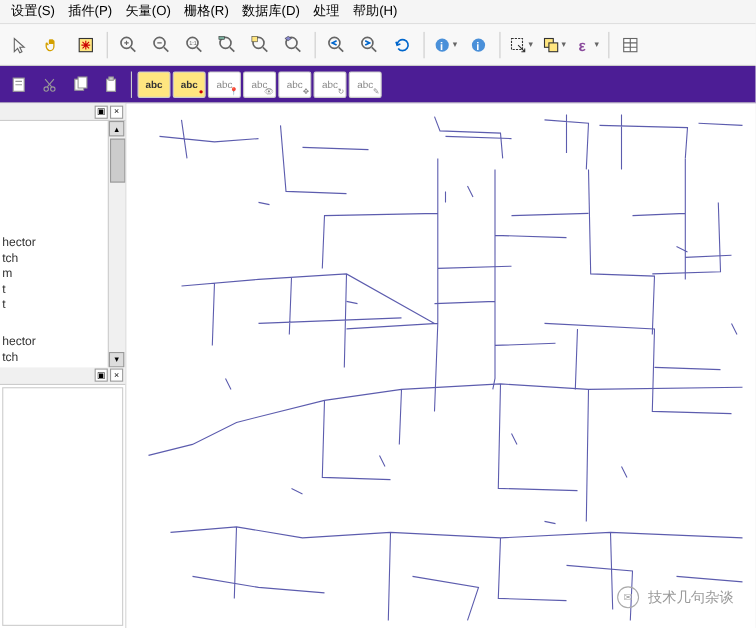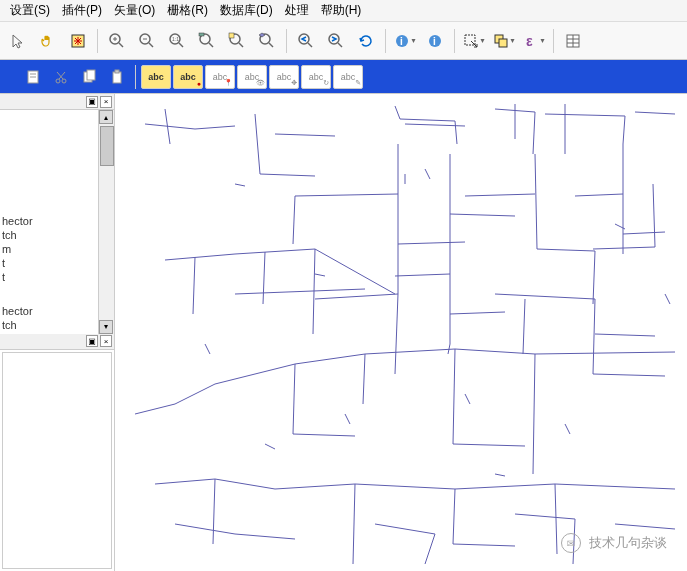--- a/index.html
+++ b/index.html
@@ -2,21 +2,21 @@
 <html><head>
   <meta charset="utf-8">
   <style>
     * { box-sizing: border-box; margin: 0; padding: 0; }
     body { font-family: "Microsoft YaHei", Arial, sans-serif; font-size: 12px; background: #f0f0f0; width: 687px; height: 571px; overflow: hidden; }
     
     .menubar { background: #f5f5f5; height: 22px; border-bottom: 1px solid #ddd; display: flex; align-items: flex-end; padding: 0 4px; }
     .menu-item { padding: 2px 6px; cursor: pointer; }
     
     .toolbar { background: #f8f8f8; height: 38px; border-bottom: 1px solid #ccc; display: flex; align-items: center; padding: 2px 4px; gap: 2px; }
-    .toolbar2 { background: #1d4ed8; height: 34px; border-bottom: 1px solid #ccc; display: flex; align-items: center; padding: 2px 20px; gap: 2px; }
+    .toolbar2 { background: #4c1d95; height: 34px; border-bottom: 1px solid #ccc; display: flex; align-items: center; padding: 2px 4px; gap: 2px; }
     
     .tool-btn { width: 28px; height: 28px; border: 1px solid transparent; background: transparent; display: flex; align-items: center; justify-content: center; cursor: pointer; border-radius: 2px; }
     .tool-btn.small { width: 26px; height: 26px; }
     .tool-sep { width: 1px; height: 24px; background: #ccc; margin: 0 3px; }
     .tool-btn.dropdown::after { content: '▾'; font-size: 8px; margin-left: 1px; color: #666; }
     
     .abc-btn { width: 30px; height: 24px; border: 1px solid #ccc; background: #fff; font-size: 9px; display: flex; align-items: center; justify-content: center; color: #888; border-radius: 2px; position: relative; }
     .abc-btn.yellow { background: #ffe680; color: #333; font-weight: bold; }
     .abc-btn.yellow2 { background: #ffe680; color: #333; font-weight: bold; }
     .abc-deco { position: absolute; bottom: 1px; right: 1px; font-size: 7px; }

